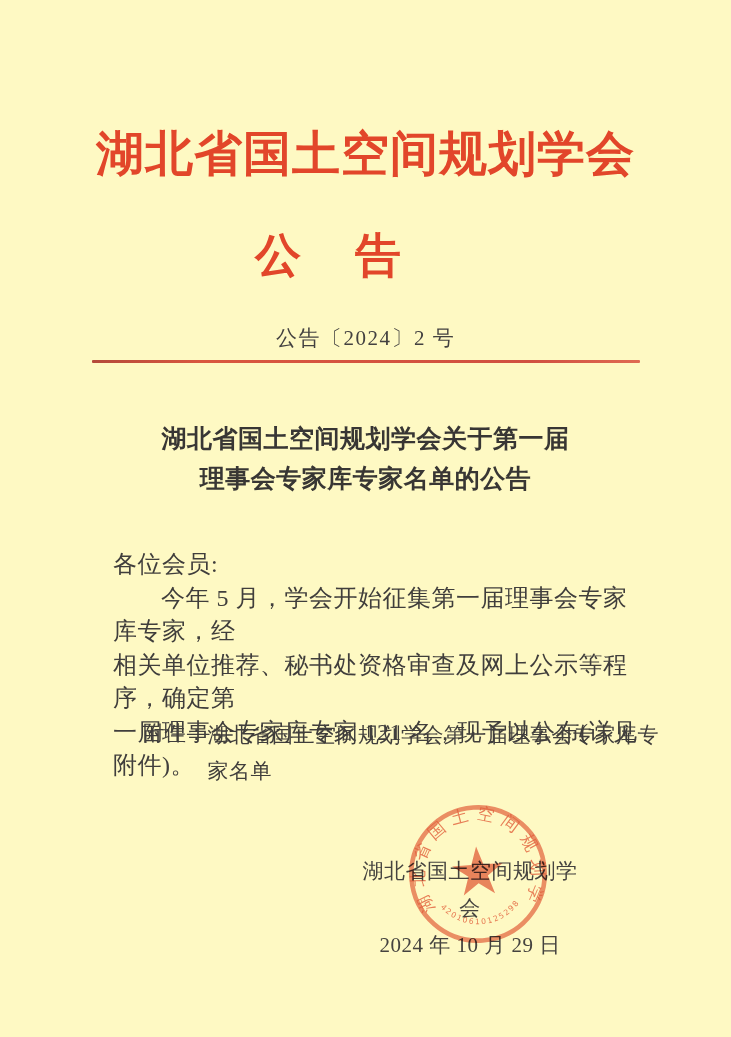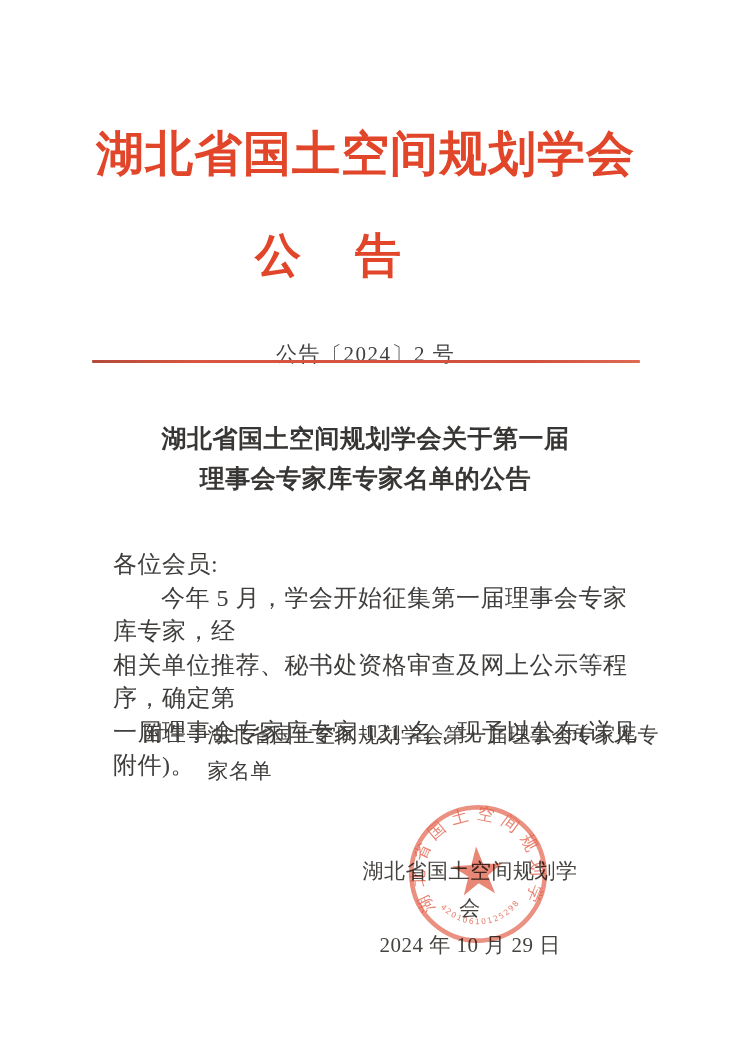--- a/index.html
+++ b/index.html
@@ -1,20 +1,20 @@
 <!DOCTYPE html>
 <html><head>
 <meta charset="utf-8">
 <style>
   html,body{margin:0;padding:0;background:#e9e9e9;}
   .page{
     position:relative;
     width:731px;height:1037px;
     margin:0 auto;
-    background:#ffffff;
+    background:#fef9c3;
     overflow:hidden;
     font-family:"Liberation Serif","DejaVu Serif",serif;
     color:#3e3c3a;
   }
   .org-title{
     position:absolute;top:124px;left:0;width:731px;
     text-align:center;
     font-size:48px;font-weight:700;
     color:#e2462a;
     letter-spacing:1px;
@@ -27,21 +27,20 @@
     color:#e2462a;
     letter-spacing:4px;
     line-height:1.25;
   }
   .doc-number{
     position:absolute;top:324px;left:0;width:731px;
     text-align:center;
     font-size:21px;
     letter-spacing:1.5px;
     color:#434140;
-    margin-top:16px;
   }
   .red-rule{
     position:absolute;top:360px;left:92px;width:548px;height:3px;
     background:linear-gradient(90deg,#b44a3a,#d9573f 20%,#d05040 80%,#df6a52);
     border-radius:1px;
   }
   .notice-heading{
     position:absolute;top:419px;left:0;width:731px;
     text-align:center;
     font-size:25px;font-weight:700;

